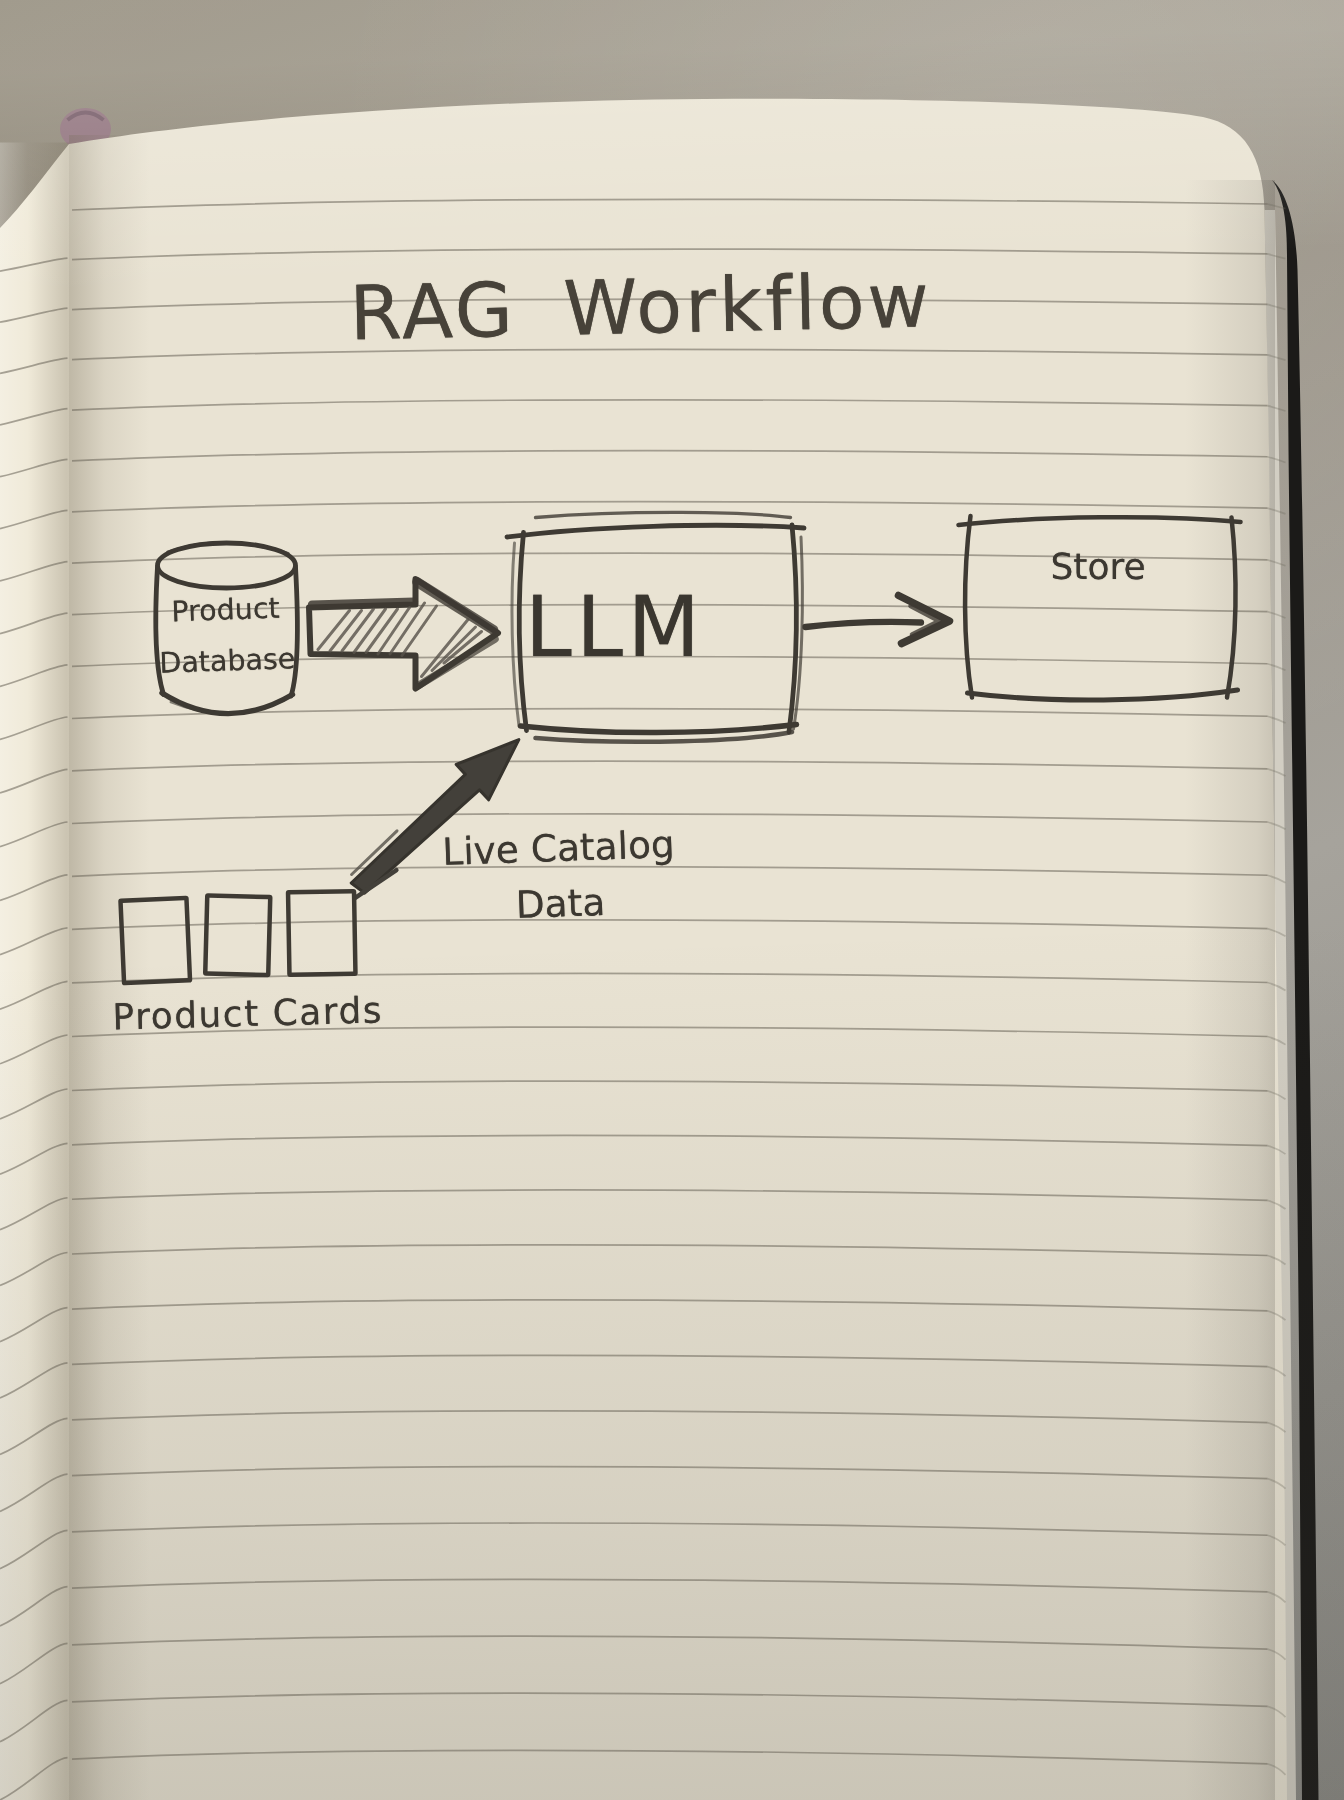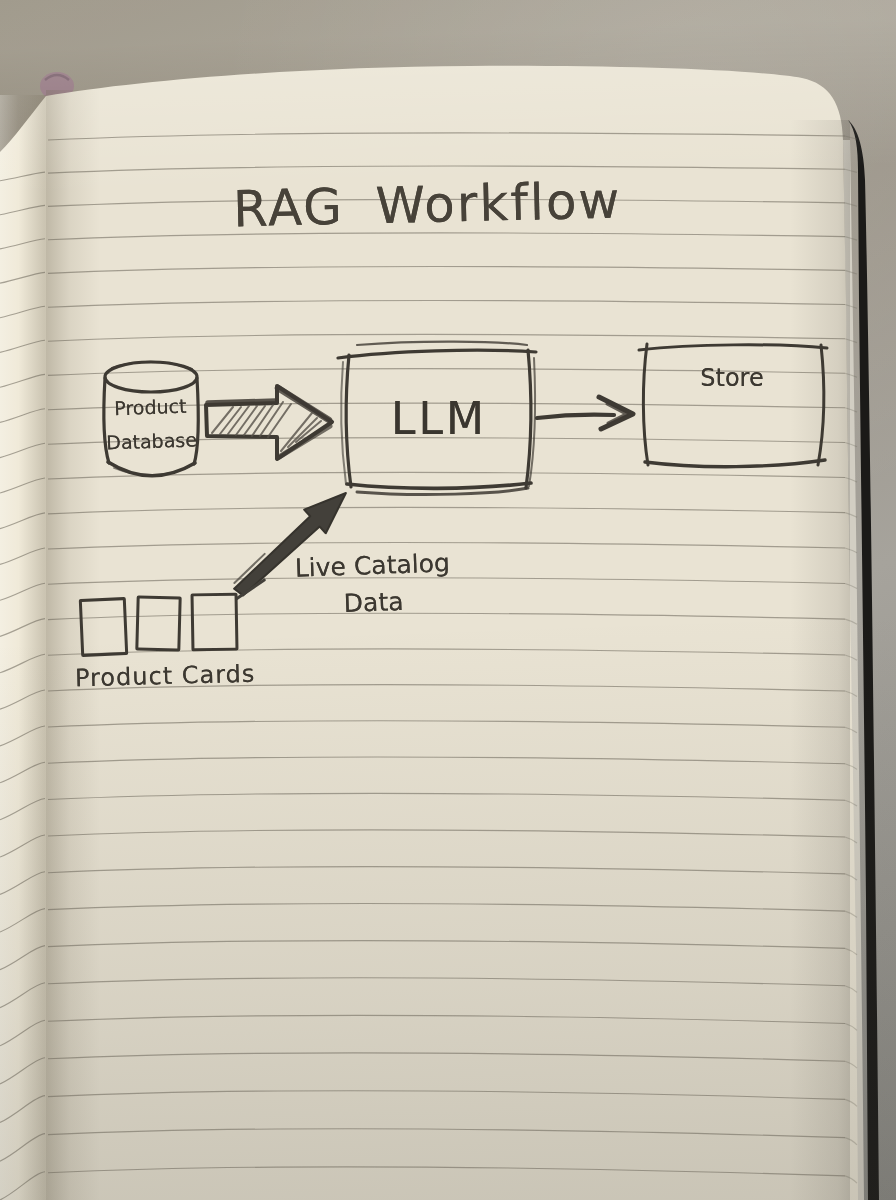--- a/index.html
+++ b/index.html
@@ -28,22 +28,22 @@
     background:linear-gradient(178deg,rgba(255,255,248,0.22) 4%,rgba(255,255,248,0) 16%,rgba(0,0,0,0) 52%,rgba(58,57,50,0.10) 82%,rgba(58,57,50,0.18) 100%);}
   .shade.rightedge{left:790px;top:120px;width:60px;height:1080px;
     background:linear-gradient(90deg,rgba(0,0,0,0) 0%,rgba(70,66,58,0.12) 80%,rgba(70,66,58,0.20) 100%);}
   
   .hw{position:absolute;color:#3c3831;white-space:nowrap;
       text-shadow:0 0 0.5px rgba(62,57,48,0.85);}
   .t-title{left:233px;top:174px;font-size:50px;line-height:62px;
       letter-spacing:2px;word-spacing:14px;color:#474239;transform:rotate(-1.3deg);}
   .t-db{left:102px;top:390px;width:98px;font-size:19px;line-height:34px;
       text-align:center;transform:rotate(-2deg);}
-  .t-llm{left:350px;top:389px;width:178px;font-size:44px;line-height:60px;
-      letter-spacing:3px;text-align:center;color:#3a362f;}
+  .t-llm{left:350px;top:389px;width:178px;font-size:56px;line-height:60px;
+      letter-spacing:3px;text-align:left;color:#3a362f;}
   .t-woo{left:645px;top:356px;width:174px;font-size:24px;line-height:44px;
       text-align:center;}
   .t-live{left:277px;top:547px;width:192px;font-size:25px;line-height:37px;
       text-align:center;transform:rotate(-2deg);}
   .t-cards{left:75px;top:662px;font-size:24px;letter-spacing:1px;transform:rotate(-1.5deg);}
   
   .cards{position:absolute;left:78px;top:591px;width:170px;height:68px;}
   .card{position:absolute;border:3.5px solid #3e3a33;border-radius:2px;background:transparent;}
   .card.c1{left:2px;top:7px;width:41px;height:52px;transform:rotate(-2.5deg);}
   .card.c2{left:58px;top:5px;width:39px;height:49px;transform:rotate(1.5deg);}

